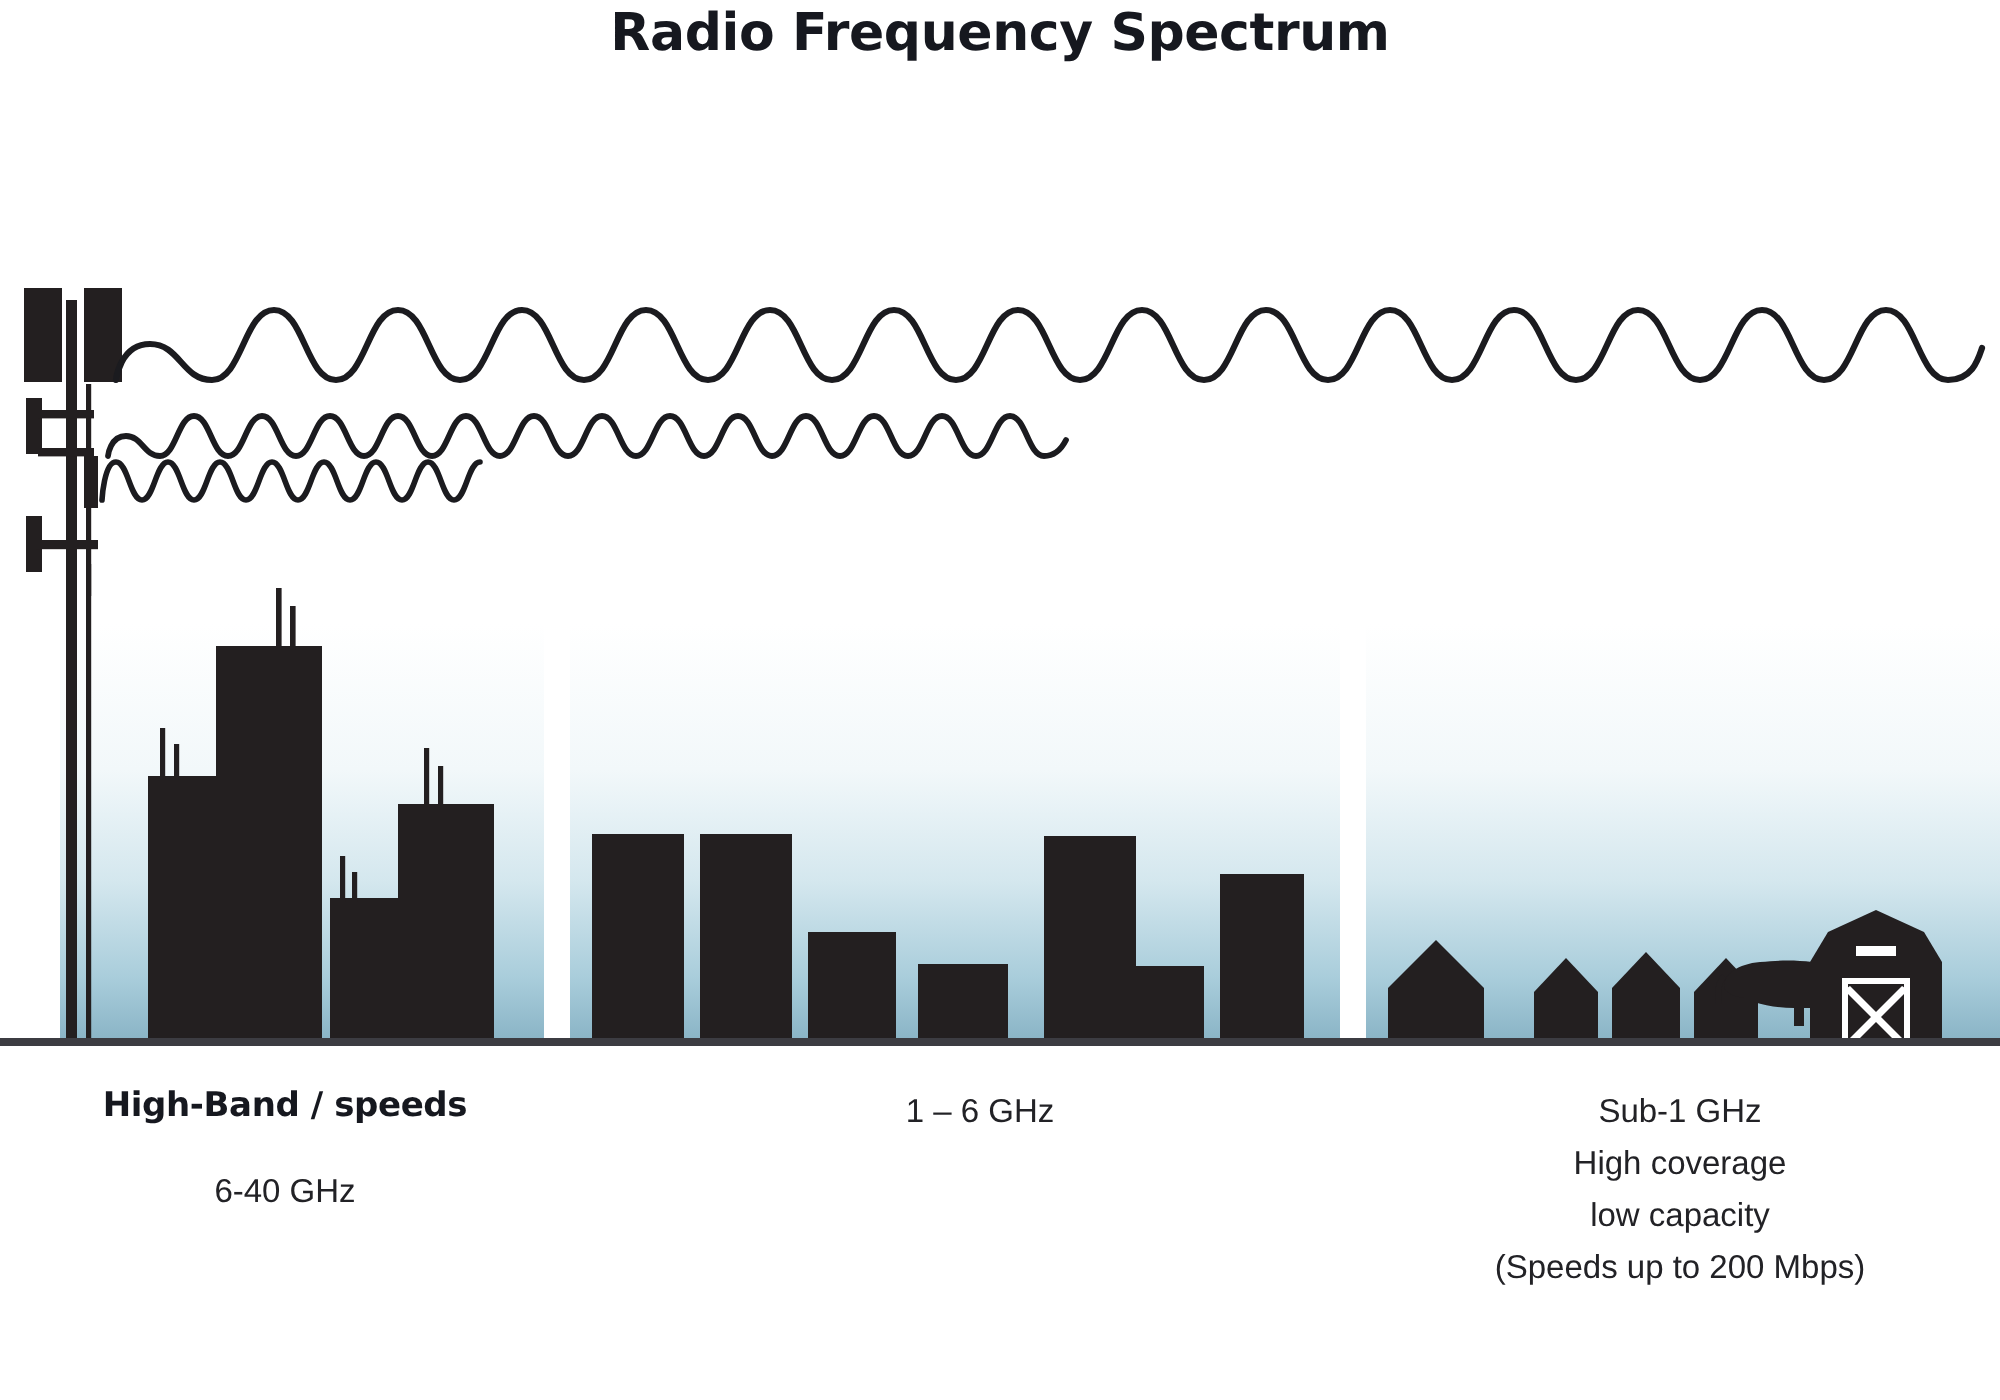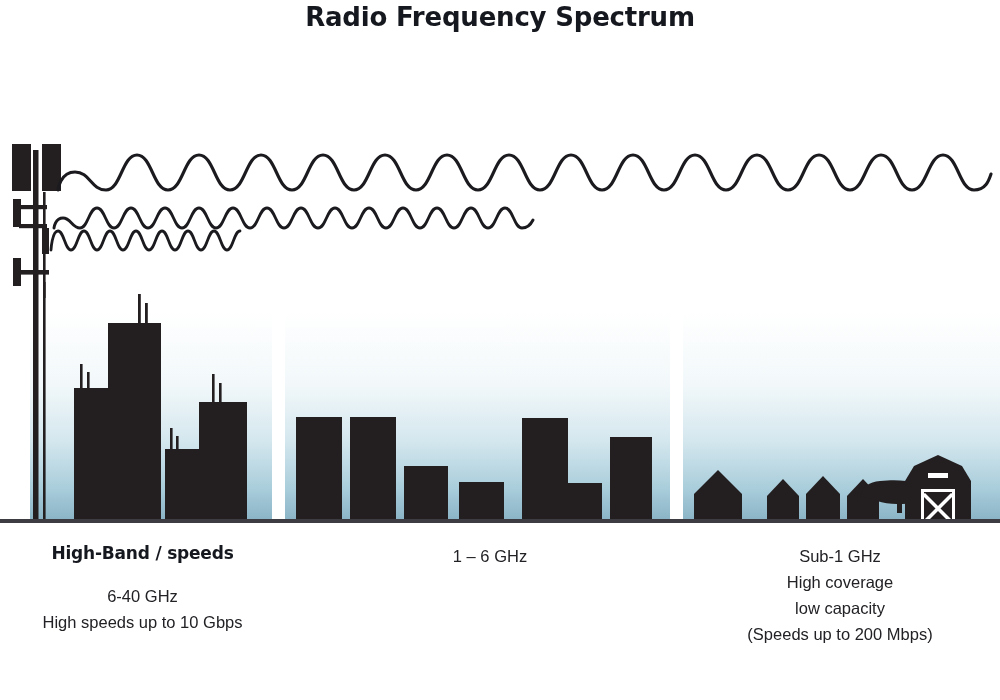--- a/index.html
+++ b/index.html
@@ -173,21 +173,20 @@
     </g>
 
     <rect x="0" y="519" width="1000" height="4" fill="#3c3c42"></rect>
   </svg>
 
   <div class="band-labels">
 
     <div class="band band-high">
       <div class="band-name">High-Band / speeds</div>
       <div class="band-line">6-40 GHz</div>
-      <div class="band-line">High speeds up to 10 Gbps</div>
     </div>
 
     <div class="band band-mid">
       <div class="band-line">1 – 6 GHz</div>
     </div>
 
     <div class="band band-low">
       <div class="band-line">Sub-1 GHz</div>
       <div class="band-line">High coverage</div>
       <div class="band-line">low capacity</div>

